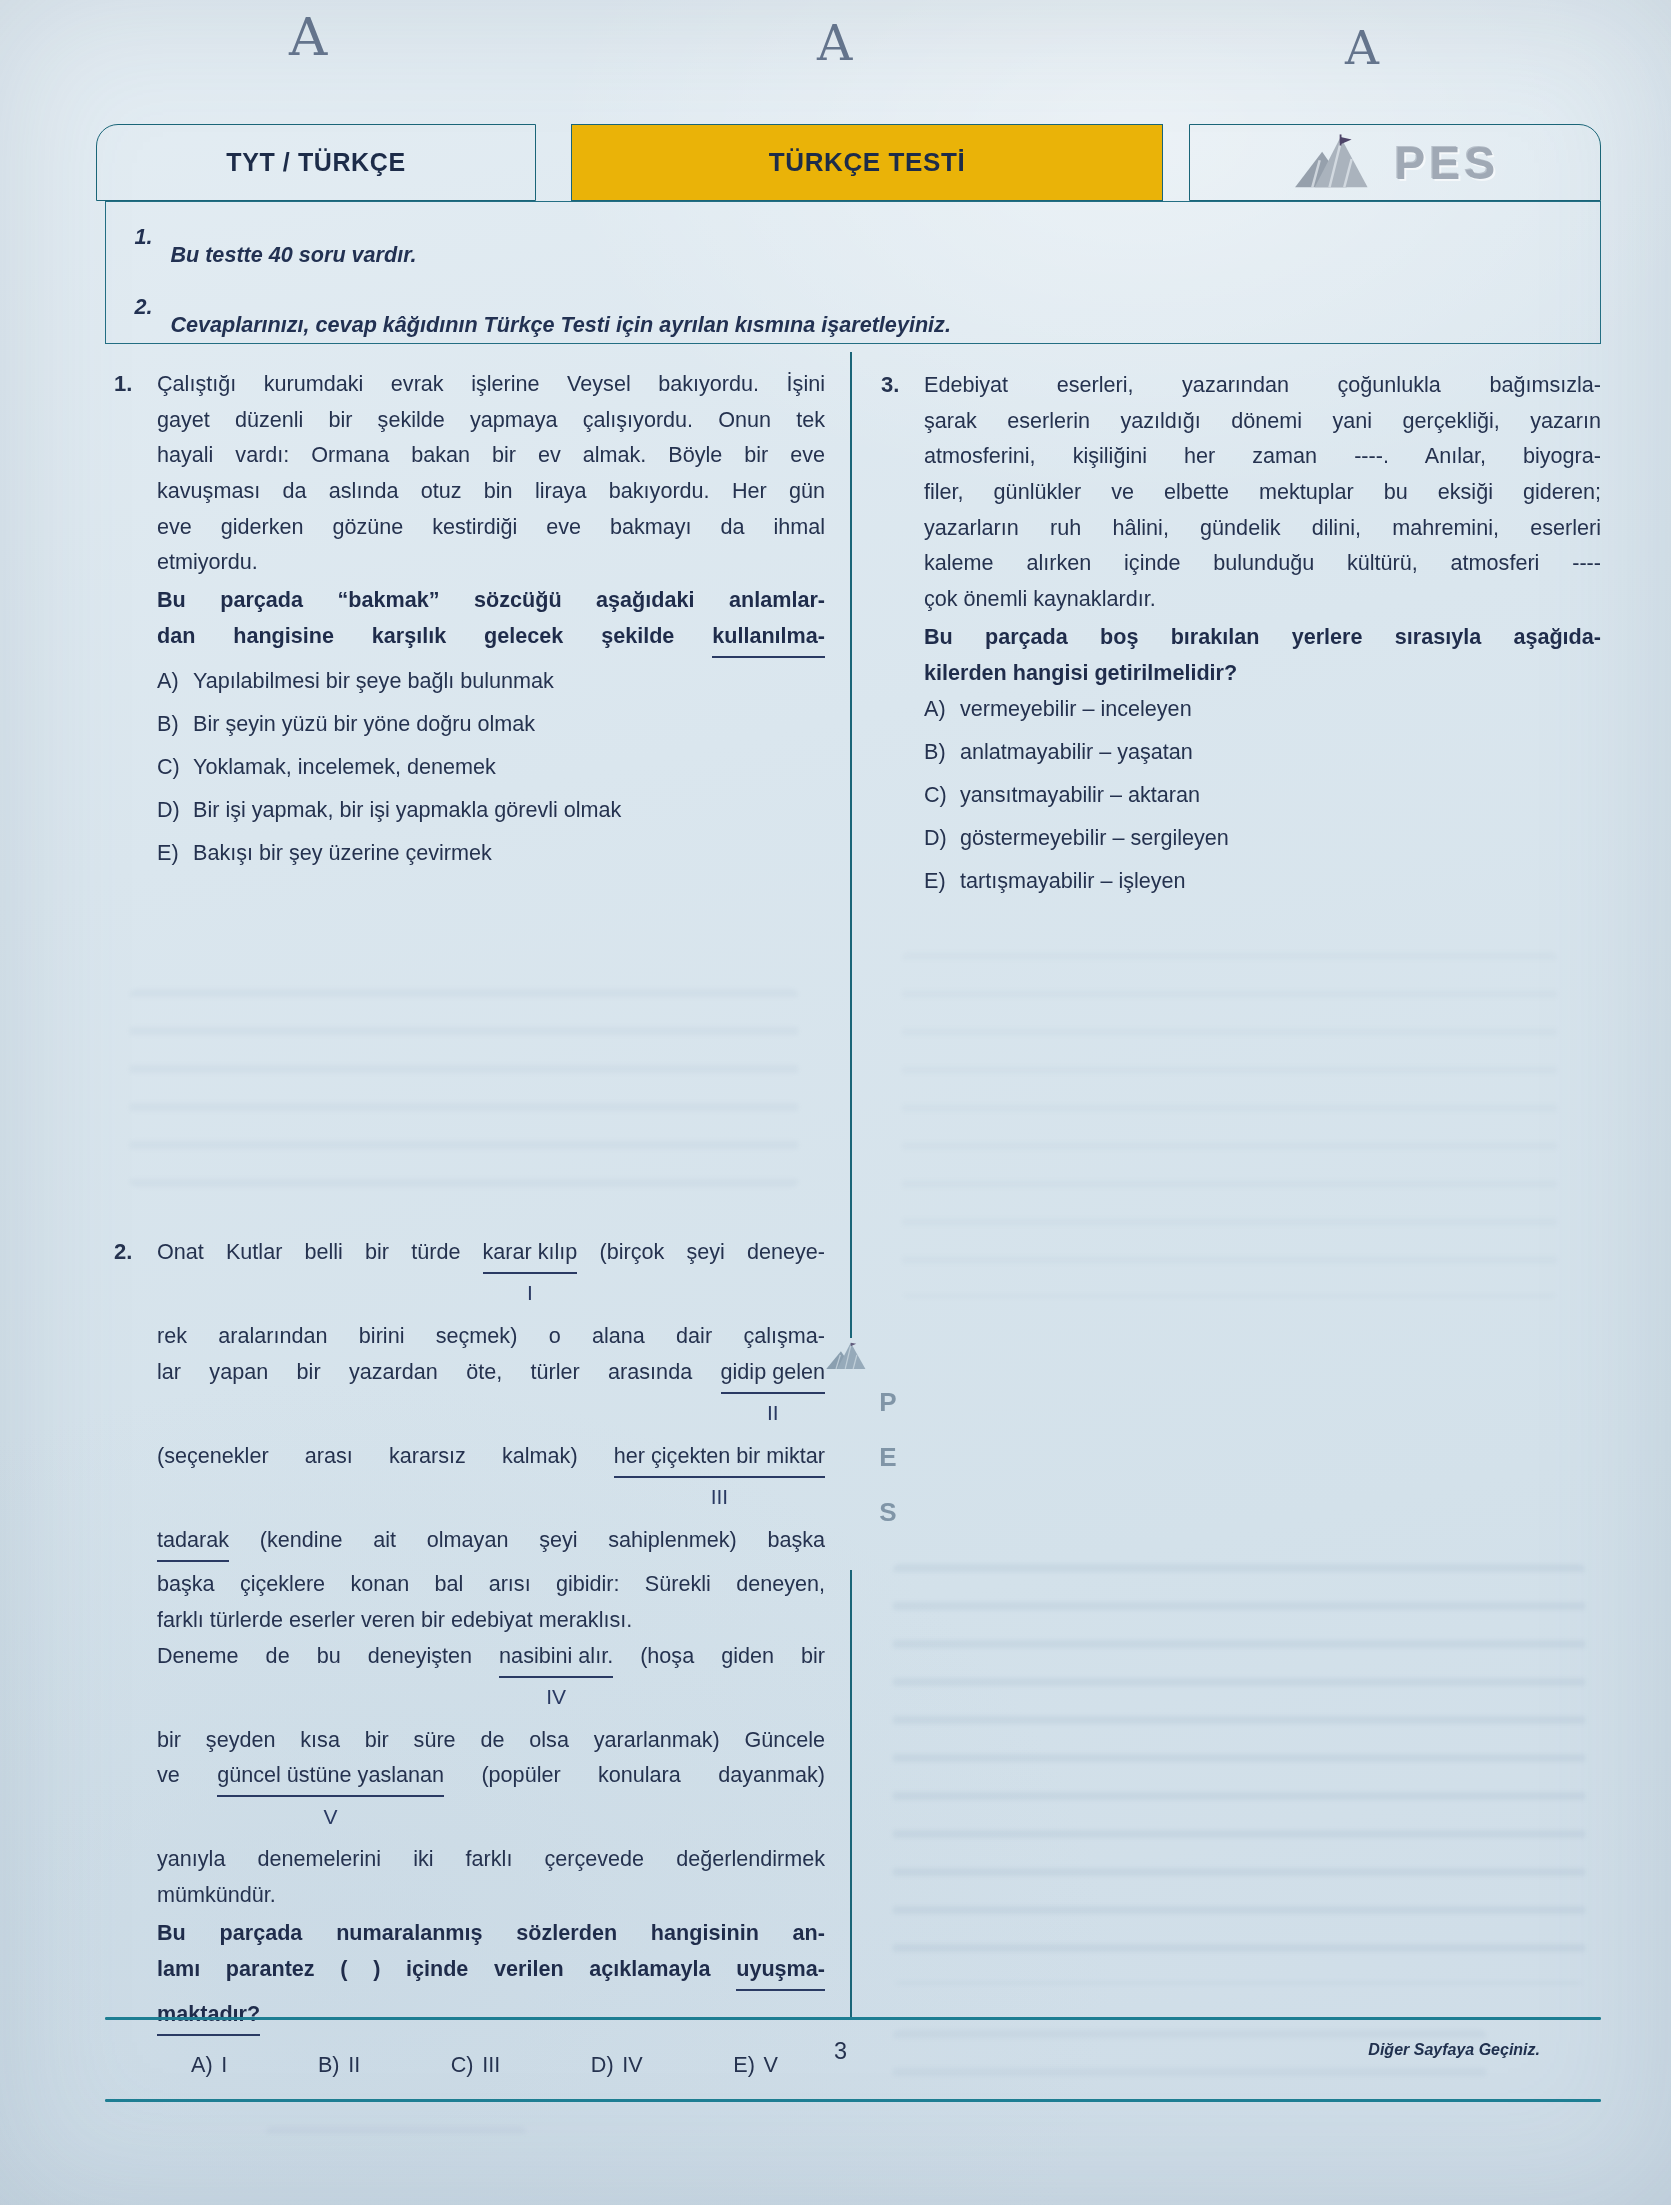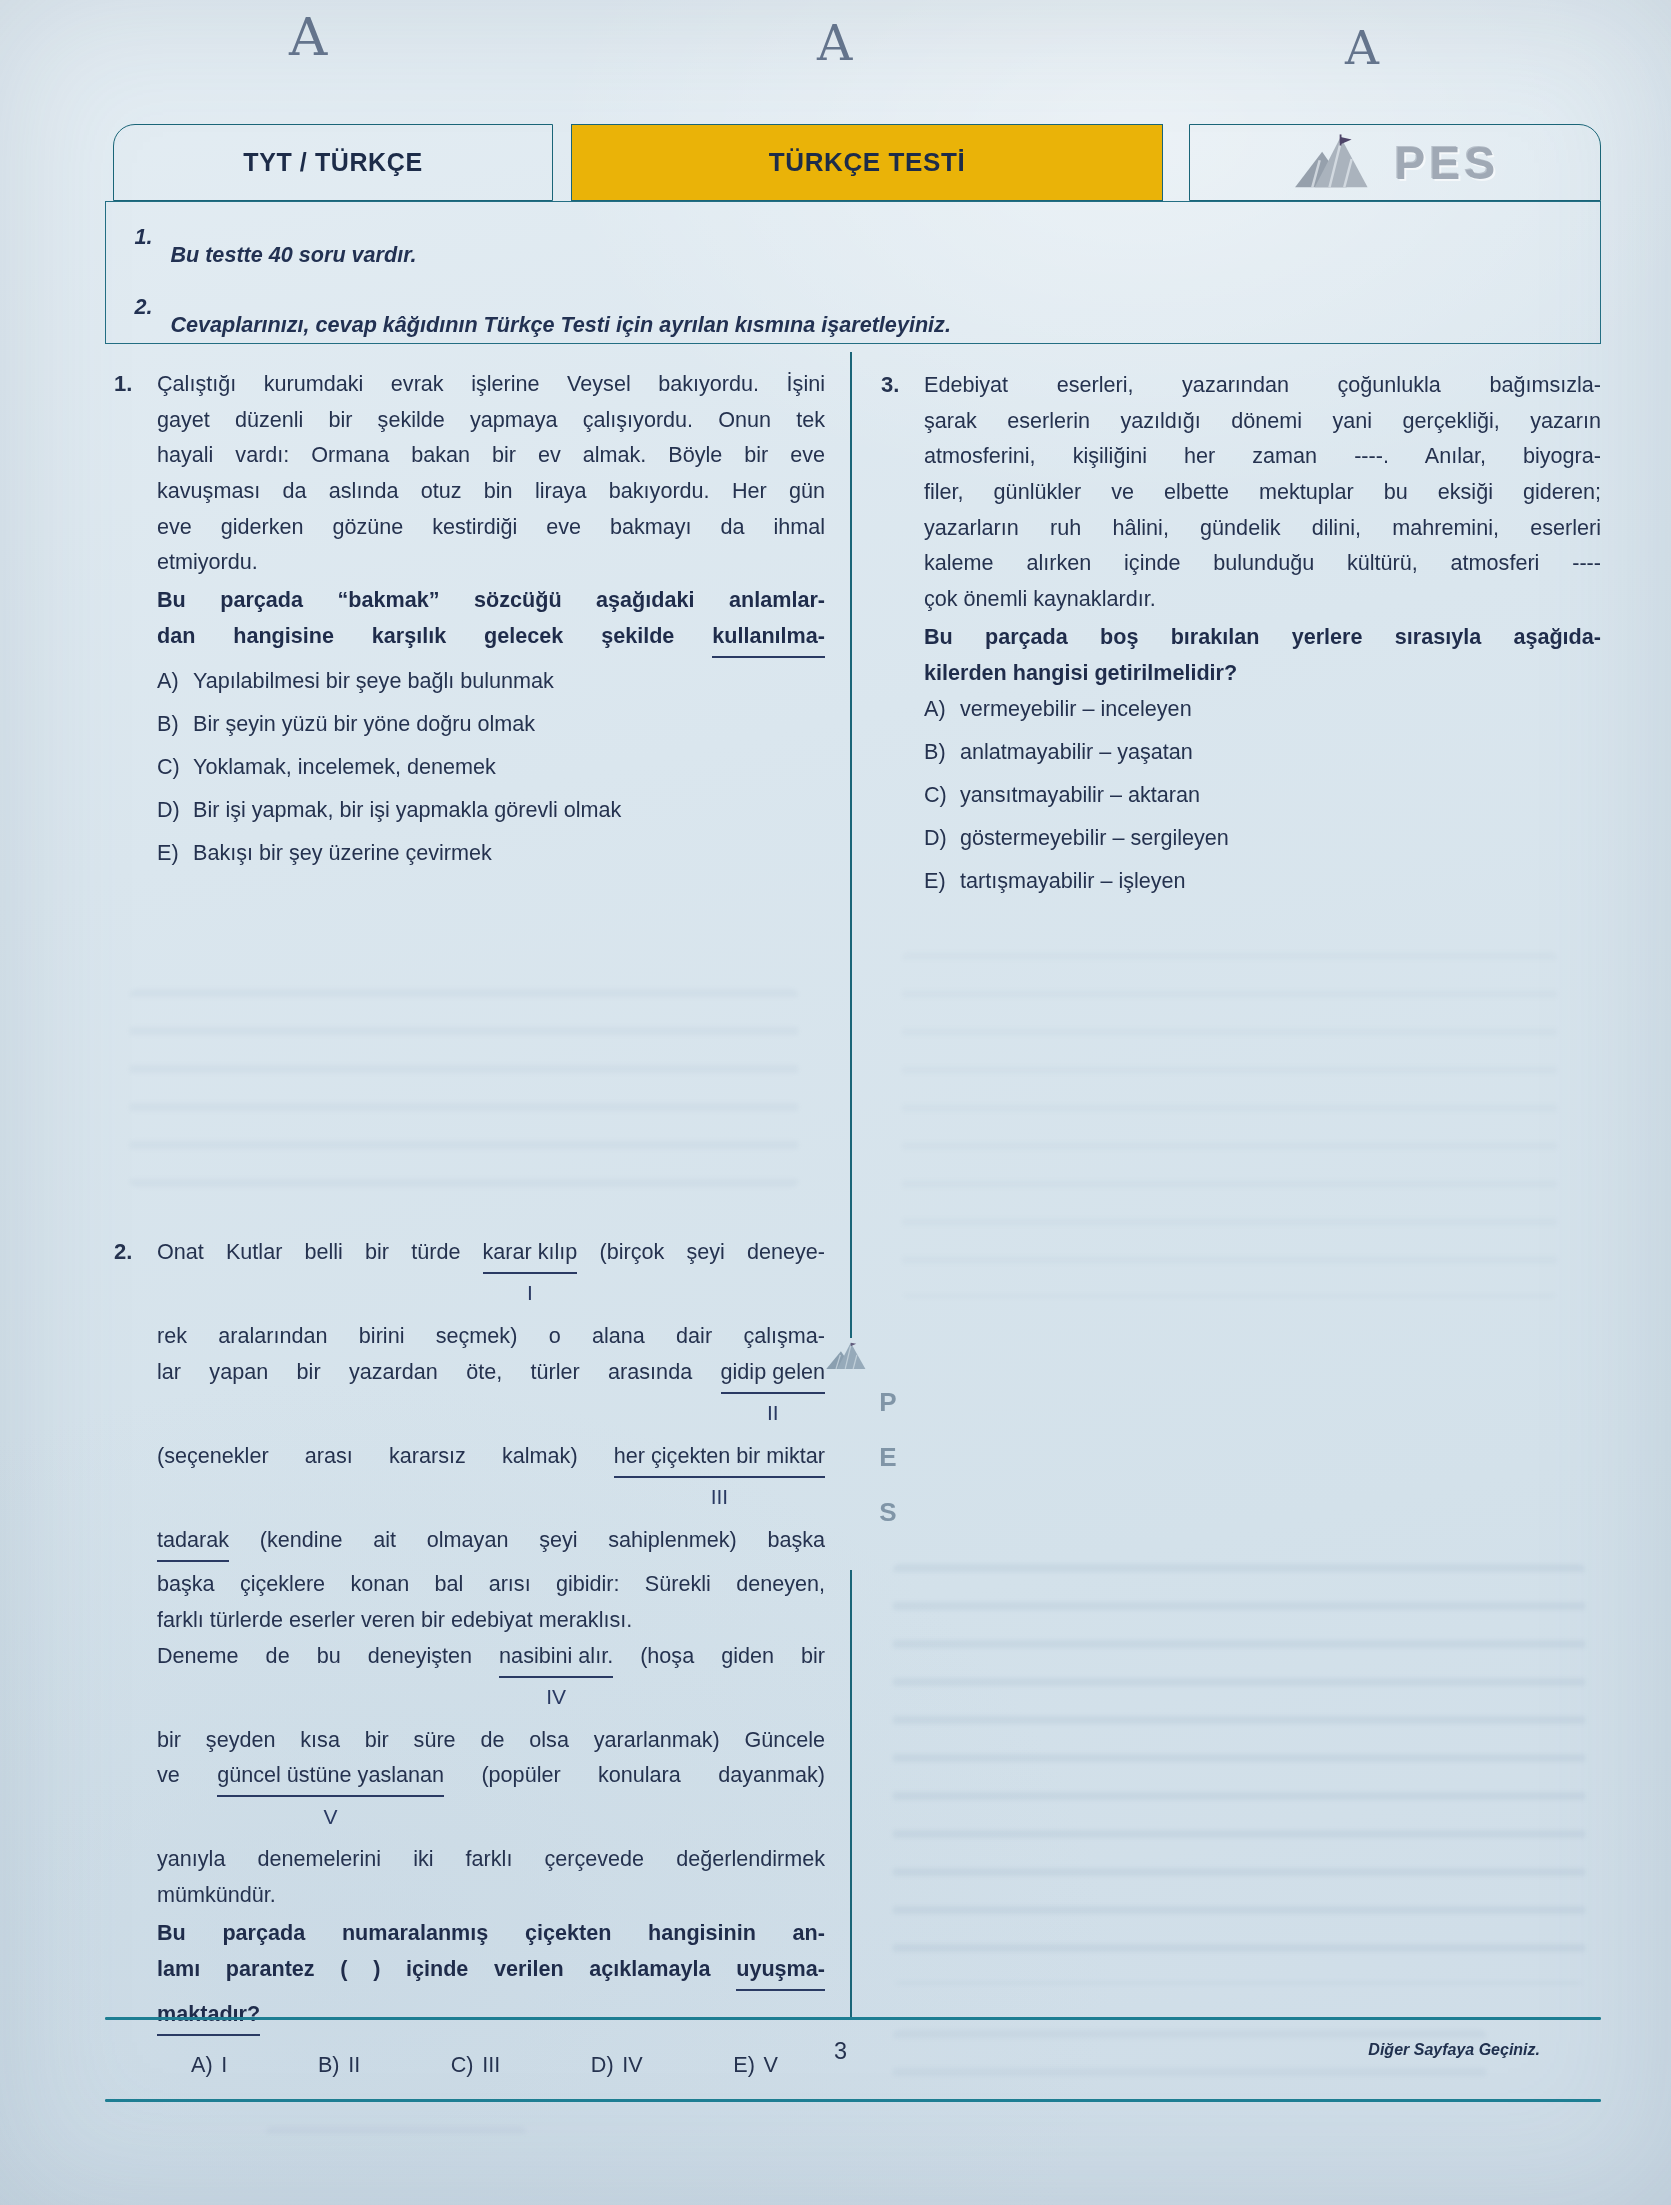--- a/index.html
+++ b/index.html
@@ -16,21 +16,21 @@
 
   
   .corner-a{position:absolute;font-family:"DejaVu Serif",serif;color:#64748c;line-height:1;}
   #a1{left:289px;top:10px;font-size:53px;}
   #a2{left:817px;top:18.5px;font-size:49px;}
   #a3{left:1345px;top:23.5px;font-size:47px;}
 
   
   .hbox{position:absolute;top:124px;height:77px;border:1.9px solid #1a6578;box-sizing:border-box;
         display:flex;align-items:center;justify-content:center;}
-  #hb1{left:113px;width:440px;border-radius:22px 0 0 0;}
+  #hb1{left:96px;width:440px;border-radius:22px 0 0 0;}
   #hb2{left:571px;width:592px;background:#eab308;}
   #hb3{left:1189px;width:412px;border-radius:0 22px 0 0;gap:11px;}
   .htext{font-weight:bold;font-size:25px;color:#1d2c49;letter-spacing:0.6px;}
   #hb2 .htext{font-size:26px;}
   .pes-text{font-weight:800;font-size:46px;color:#a0a9b5;letter-spacing:4.3px;
             text-shadow:1.9px 1.9px 0 rgba(255,255,255,.6), -1.2px -1.2px 0 rgba(100,110,125,.35);}
 
   
   #instr{position:absolute;left:105px;top:201px;width:1496px;height:143px;border:1.9px solid #236e83;
          box-sizing:border-box;padding:22px 0 0 28.4px;}
@@ -199,21 +199,21 @@
       <div class="line just has-num">(seçenekler arası kararsız kalmak) <span class="u">her çiçekten bir miktar<i class="num">III</i></span></div>
       <div class="line just"><span class="u">tadarak</span> (kendine ait olmayan şeyi sahiplenmek) başka</div>
       <div class="line just">başka çiçeklere konan bal arısı gibidir: Sürekli deneyen,</div>
       <div class="line">farklı türlerde eserler veren bir edebiyat meraklısı.</div>
       <div class="line just has-num">Deneme de bu deneyişten <span class="u">nasibini alır.<i class="num">IV</i></span> (hoşa giden bir</div>
       <div class="line just">bir şeyden kısa bir süre de olsa yararlanmak) Güncele</div>
       <div class="line just has-num">ve <span class="u">güncel üstüne yaslanan<i class="num">V</i></span> (popüler konulara dayanmak)</div>
       <div class="line just">yanıyla denemelerini iki farklı çerçevede değerlendirmek</div>
       <div class="line">mümkündür.</div>
       <div class="stem">
-        <div class="line just">Bu parçada numaralanmış çiçekten hangisinin an-</div>
+        <div class="line just">Bu parçada numaralanmış sözlerden hangisinin an-</div>
         <div class="line just">lamı parantez ( ) içinde verilen açıklamayla <span class="u">uyuşma-</span></div>
         <div class="line"><span class="u">maktadır?</span></div>
       </div>
       <div class="opts row">
         <div class="opt">
           <span class="olab">A)</span>
           <span class="otxt">I</span>
         </div>
         <div class="opt">
           <span class="olab">B)</span>

